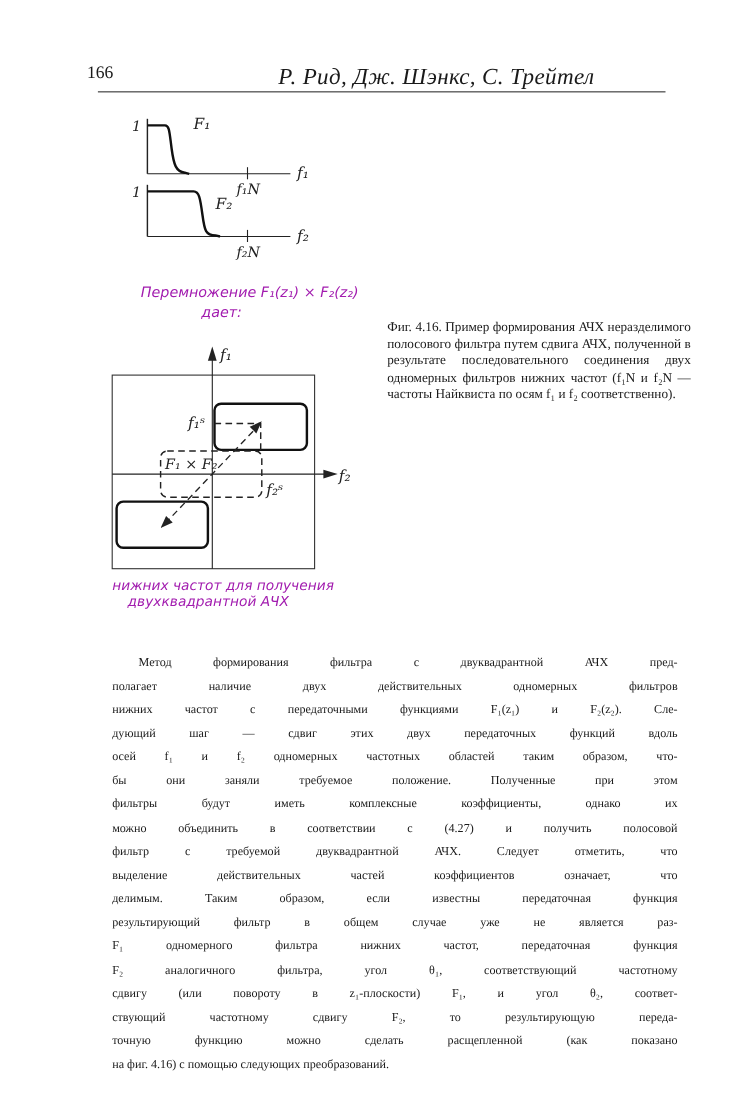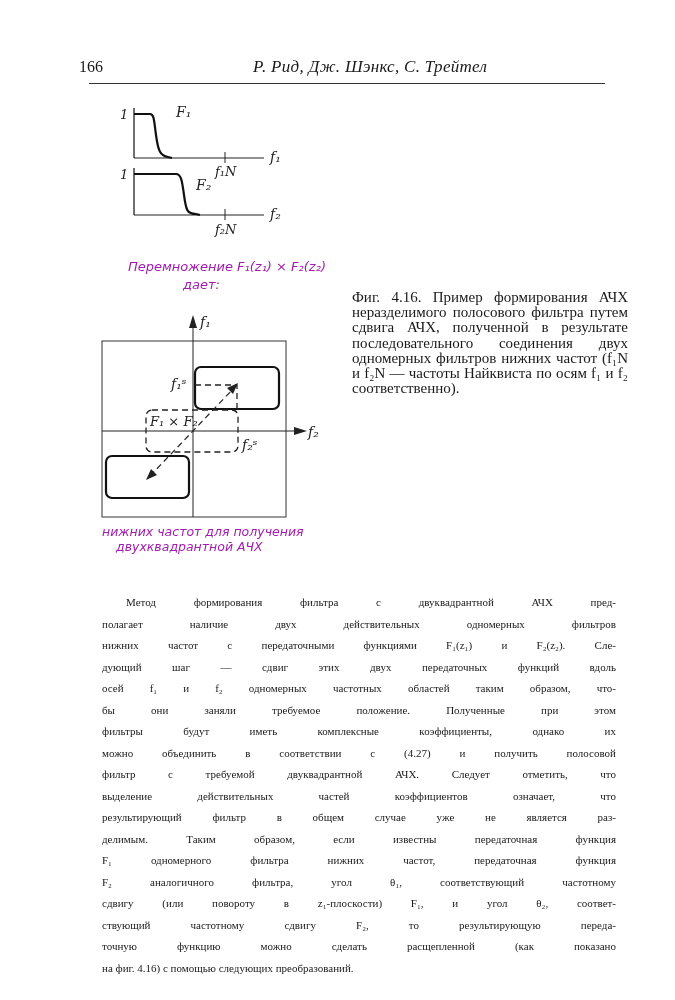--- a/index.html
+++ b/index.html
@@ -2,30 +2,30 @@
 <html><head>
   <meta charset="utf-8">
   <style>
     html, body { margin: 0; padding: 0; }
     body {
       width: 675px; height: 1000px; background: #ffffff; position: relative; overflow: hidden;
       font-family: "Liberation Serif", "DejaVu Serif", serif; color: #1a1a1a;
     }
     .abs { position: absolute; }
     #page-number { left: 79px; top: 58px; font-size: 16px; }
-    #running-head { left: 253px; top: 57px; font-size: 17px; font-style: italic; letter-spacing: 0.3px; }
+    #running-head { left: 253px; top: 57px; font-size: 21px; font-style: italic; letter-spacing: 0.3px; }
     #header-rule { left: 89px; top: 83px; width: 516px; height: 0; border-top: 1.2px solid #333; }
 
     .fig-italic { font-family: "DejaVu Sans", sans-serif; font-style: italic; font-size: 13px; color: #a21caf; }
     #fig-mult-text { left: 128px; top: 258px; width: 220px; line-height: 18px; }
     #fig-mult-text .line2 { padding-left: 55px; }
     #fig-shift-text { left: 102px; top: 524px; width: 240px; line-height: 15px; font-size: 12.5px; }
     #fig-shift-text .l3 { padding-left: 14px; }
 
-    #caption { left: 352px; top: 290px; width: 276px; font-size: 15px; line-height: 15.2px; text-align: justify; }
+    #caption { left: 352px; top: 290px; width: 276px; font-size: 12px; line-height: 15.2px; text-align: justify; }
     #caption .cap-label { }
 
     #body-text { left: 102px; top: 592px; width: 514px; font-size: 11px; line-height: 21.5px; }
     #body-text .ln { display: block; white-space: nowrap; text-align: justify; text-align-last: justify; }
     #body-text .ln.first { padding-left: 24px; }
     #body-text .ln.last { text-align-last: left; }
 
     svg text { font-family: "DejaVu Serif", serif; font-style: italic; fill: #222; }
   </style>
 </head>
@@ -99,21 +99,21 @@
   <span class="ln first">Метод формирования фильтра с двуквадрантной АЧХ пред-</span>
   <span class="ln">полагает наличие двух действительных одномерных фильтров</span>
   <span class="ln">нижних частот с передаточными функциями F₁(z₁) и F₂(z₂). Сле-</span>
   <span class="ln">дующий шаг — сдвиг этих двух передаточных функций вдоль</span>
   <span class="ln">осей f₁ и f₂ одномерных частотных областей таким образом, что-</span>
   <span class="ln">бы они заняли требуемое положение. Полученные при этом</span>
   <span class="ln">фильтры будут иметь комплексные коэффициенты, однако их</span>
   <span class="ln">можно объединить в соответствии с (4.27) и получить полосовой</span>
   <span class="ln">фильтр с требуемой двуквадрантной АЧХ. Следует отметить, что</span>
   <span class="ln">выделение действительных частей коэффициентов означает, что</span>
+  <span class="ln">делимым. Таким образом, если известны передаточная функция</span>
   <span class="ln">результирующий фильтр в общем случае уже не является раз-</span>
-  <span class="ln">делимым. Таким образом, если известны передаточная функция</span>
   <span class="ln">F₁ одномерного фильтра нижних частот, передаточная функция</span>
   <span class="ln">F₂ аналогичного фильтра, угол θ₁, соответствующий частотному</span>
   <span class="ln">сдвигу (или повороту в z₁-плоскости) F₁, и угол θ₂, соответ-</span>
   <span class="ln">ствующий частотному сдвигу F₂, то результирующую переда-</span>
   <span class="ln">точную функцию можно сделать расщепленной (как показано</span>
   <span class="ln last">на фиг. 4.16) с помощью следующих преобразований.</span>
 </div>
 
 </body></html>

